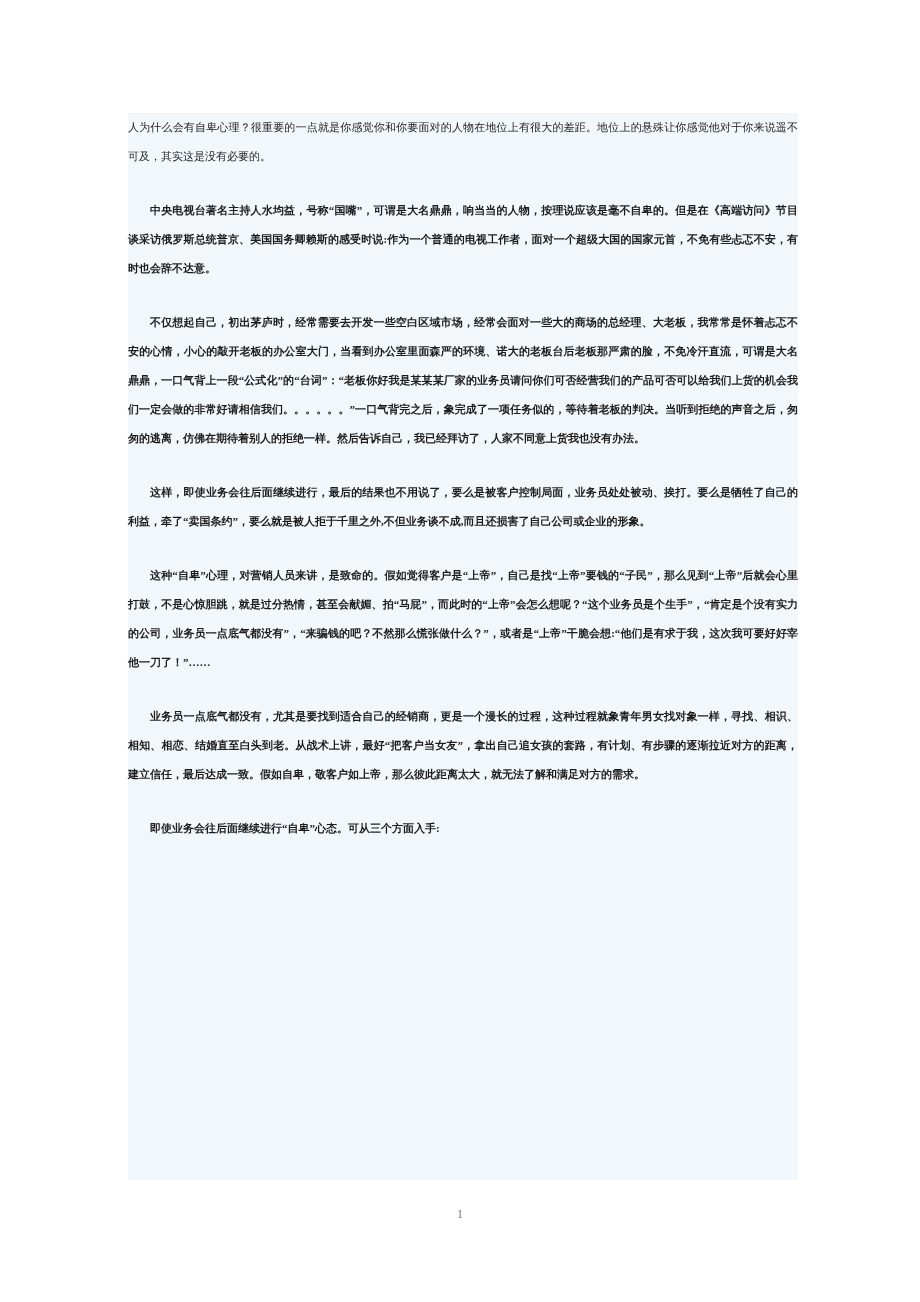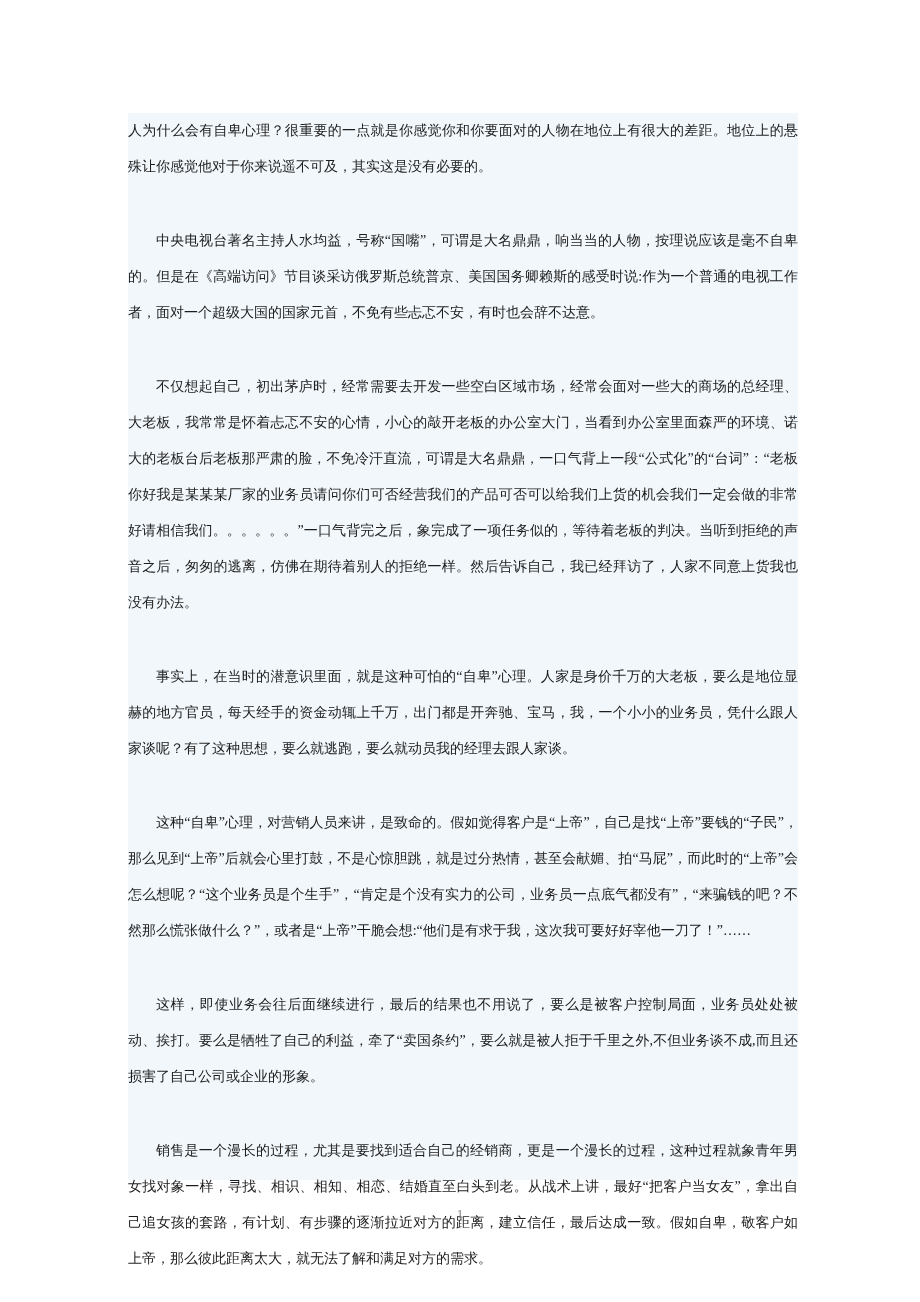--- a/index.html
+++ b/index.html
@@ -32,37 +32,38 @@
     top: 113px;
     width: 670px;
     height: 1067px;
     background: #f2f7fb;
     box-sizing: border-box;
     padding: 0;
   }
 
   .para {
     margin: 0;
-    font-size: 14px;
-    line-height: 36px;
+    font-size: 11px;
+    line-height: 29px;
     color: #1c1c1c;
     text-align: justify;
     text-justify: inter-ideograph;
     letter-spacing: 0px;
     word-break: break-all;
     font-family: "Liberation Serif", "DejaVu Serif", serif;
   }
 
   .para.indent {
     text-indent: 2em;
   }
 
   
   .para + .para {
-    margin-top: 38px;
+    margin-top: 25px;
+    font-weight: bold;
   }
 
   
   .para.first {
     margin-top: 0;
   }
 
   .page-number {
     position: absolute;
     left: 0;
@@ -81,27 +82,26 @@
 <div class="page">
 
   <div class="text-block">
 
     <p class="para first">人为什么会有自卑心理？很重要的一点就是你感觉你和你要面对的人物在地位上有很大的差距。地位上的悬殊让你感觉他对于你来说遥不可及，其实这是没有必要的。</p>
 
     <p class="para indent">中央电视台著名主持人水均益，号称“国嘴”，可谓是大名鼎鼎，响当当的人物，按理说应该是毫不自卑的。但是在《高端访问》节目谈采访俄罗斯总统普京、美国国务卿赖斯的感受时说:作为一个普通的电视工作者，面对一个超级大国的国家元首，不免有些忐忑不安，有时也会辞不达意。</p>
 
     <p class="para indent">不仅想起自己，初出茅庐时，经常需要去开发一些空白区域市场，经常会面对一些大的商场的总经理、大老板，我常常是怀着忐忑不安的心情，小心的敲开老板的办公室大门，当看到办公室里面森严的环境、诺大的老板台后老板那严肃的脸，不免冷汗直流，可谓是大名鼎鼎，一口气背上一段“公式化”的“台词”：“老板你好我是某某某厂家的业务员请问你们可否经营我们的产品可否可以给我们上货的机会我们一定会做的非常好请相信我们。。。。。。”一口气背完之后，象完成了一项任务似的，等待着老板的判决。当听到拒绝的声音之后，匆匆的逃离，仿佛在期待着别人的拒绝一样。然后告诉自己，我已经拜访了，人家不同意上货我也没有办法。</p>
 
-    <p class="para indent">事实上，在当时的潜意识里面，就是这种可怕的“自卑”心理。人家是身价千万的大老板，要么是地位显赫的地方官员，每天经手的资金动辄上千万，出门都是开奔驰、宝马，我，一个小小的业务员，凭什么跟人家谈呢？有了这种思想，要么就逃跑，要么就动员我的经理去跟人家谈。</p>
+
+    <p class="para indent">这样，即使业务会往后面继续进行，最后的结果也不用说了，要么是被客户控制局面，业务员处处被动、挨打。要么是牺牲了自己的利益，牵了“卖国条约”，要么就是被人拒于千里之外,不但业务谈不成,而且还损害了自己公司或企业的形象。</p>
 
     <p class="para indent">这种“自卑”心理，对营销人员来讲，是致命的。假如觉得客户是“上帝”，自己是找“上帝”要钱的“子民”，那么见到“上帝”后就会心里打鼓，不是心惊胆跳，就是过分热情，甚至会献媚、拍“马屁”，而此时的“上帝”会怎么想呢？“这个业务员是个生手”，“肯定是个没有实力的公司，业务员一点底气都没有”，“来骗钱的吧？不然那么慌张做什么？”，或者是“上帝”干脆会想:“他们是有求于我，这次我可要好好宰他一刀了！”……</p>
 
-    <p class="para indent">这样，即使业务会往后面继续进行，最后的结果也不用说了，要么是被客户控制局面，业务员处处被动、挨打。要么是牺牲了自己的利益，牵了“卖国条约”，要么就是被人拒于千里之外,不但业务谈不成,而且还损害了自己公司或企业的形象。</p>
-
-    <p class="para indent">销售是一个漫长的过程，尤其是要找到适合自己的经销商，更是一个漫长的过程，这种过程就象青年男女找对象一样，寻找、相识、相知、相恋、结婚直至白头到老。从战术上讲，最好“把客户当女友”，拿出自己追女孩的套路，有计划、有步骤的逐渐拉近对方的距离，建立信任，最后达成一致。假如自卑，敬客户如上帝，那么彼此距离太大，就无法了解和满足对方的需求。</p>
+    <p class="para indent">业务员一点底气都没有，尤其是要找到适合自己的经销商，更是一个漫长的过程，这种过程就象青年男女找对象一样，寻找、相识、相知、相恋、结婚直至白头到老。从战术上讲，最好“把客户当女友”，拿出自己追女孩的套路，有计划、有步骤的逐渐拉近对方的距离，建立信任，最后达成一致。假如自卑，敬客户如上帝，那么彼此距离太大，就无法了解和满足对方的需求。</p>
 
     <p class="para indent">即使业务会往后面继续进行“自卑”心态。可从三个方面入手:</p>
 
   </div>
 
   <div class="page-number">1</div>
 
 </div>
 
 </body></html>

